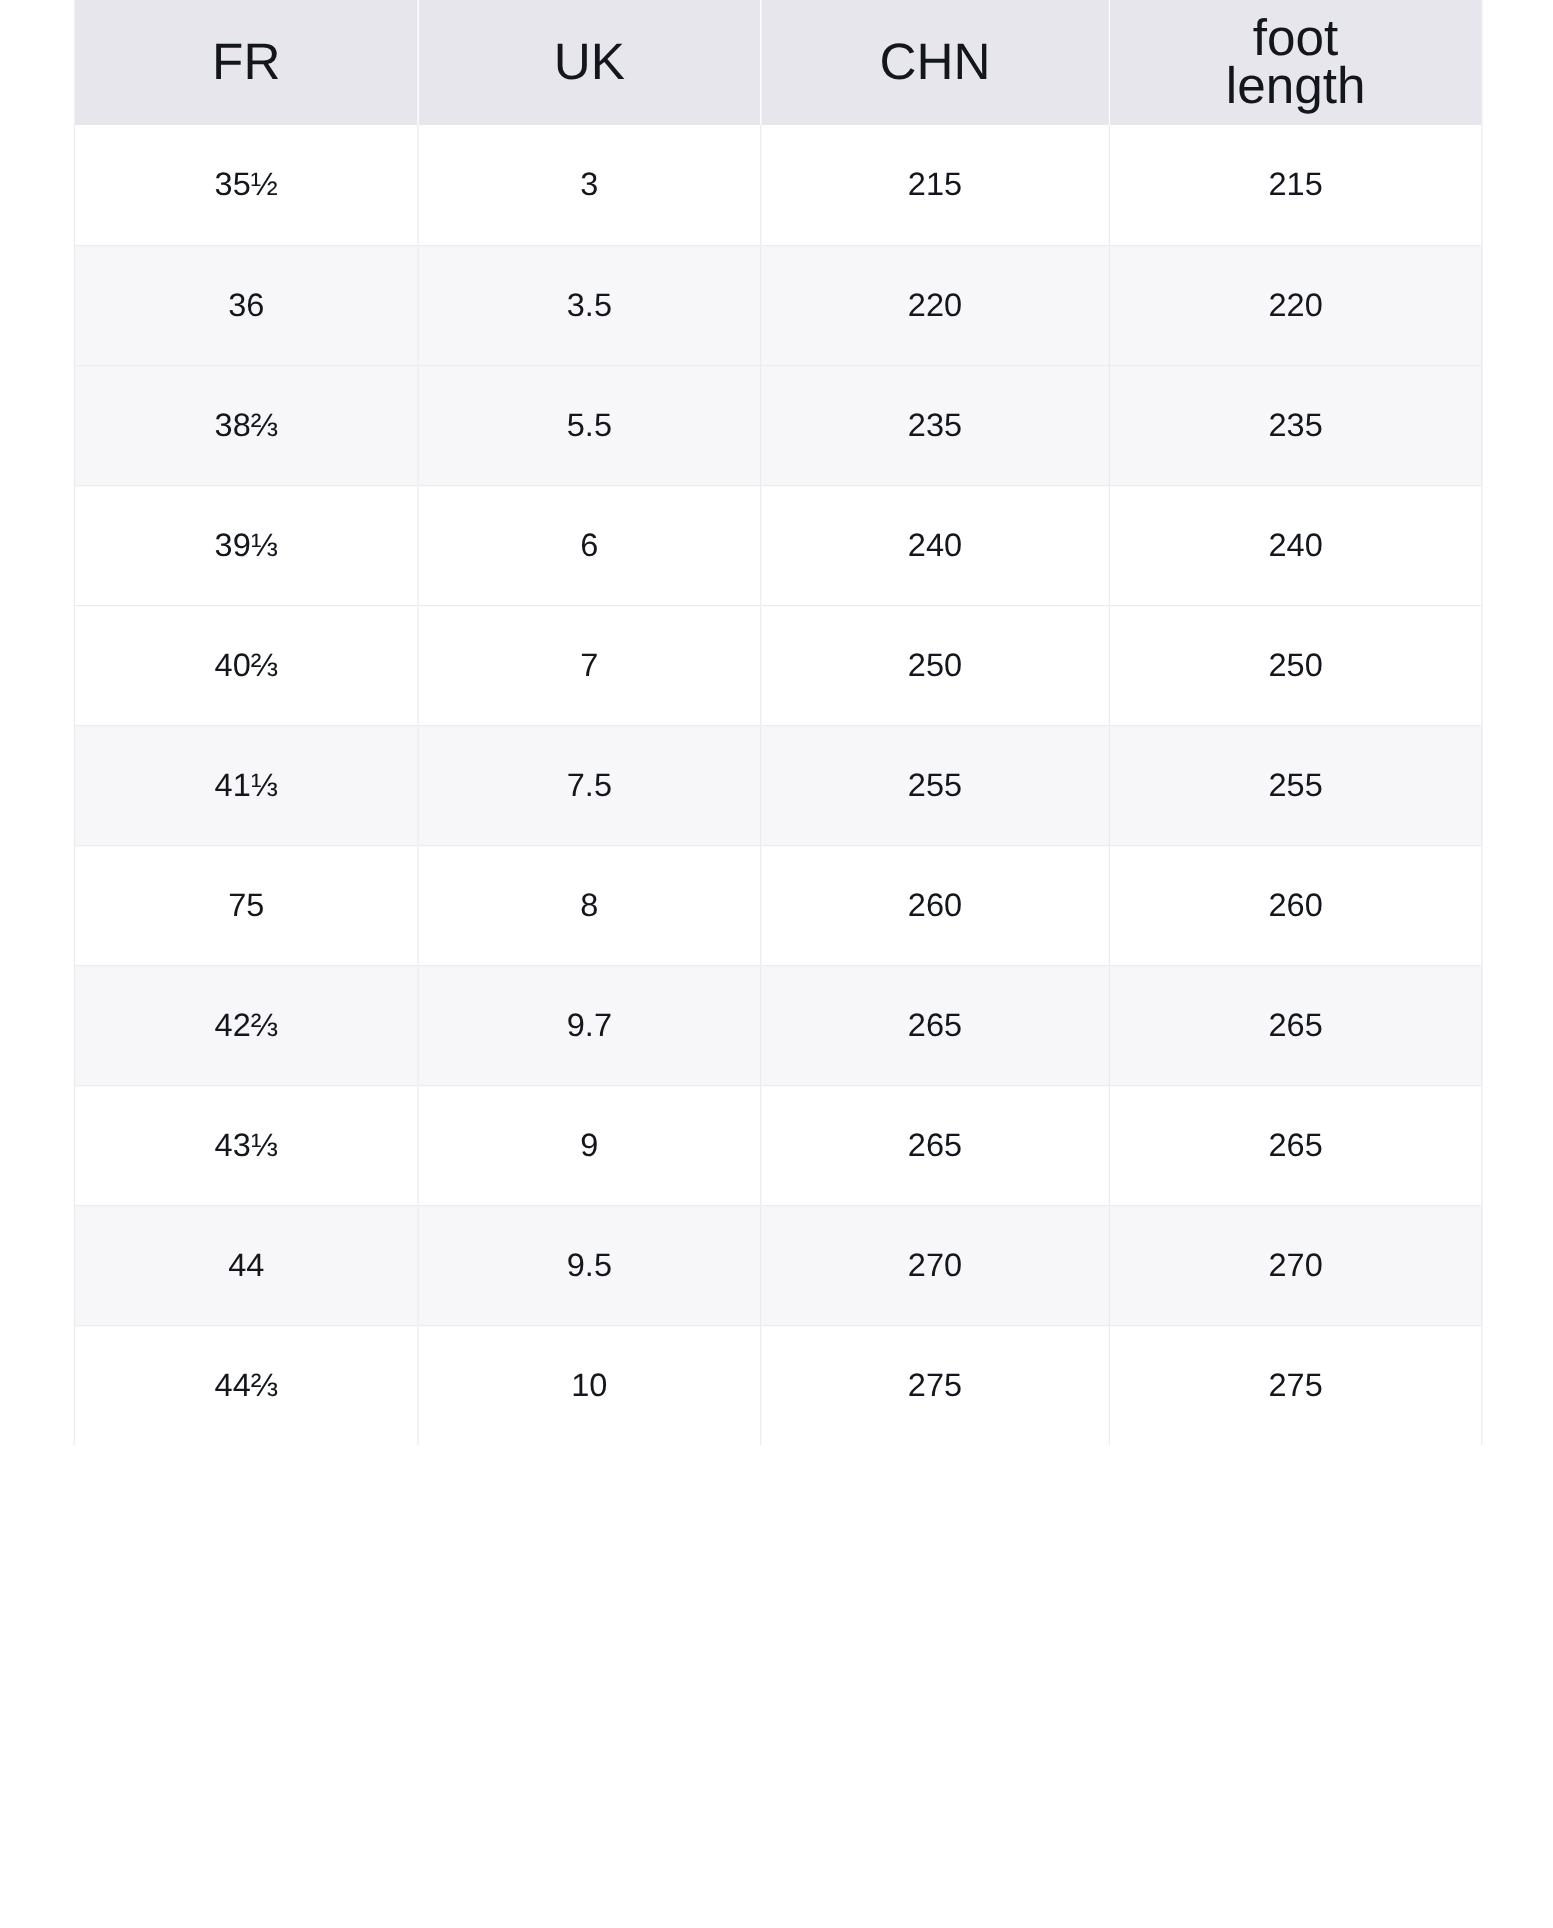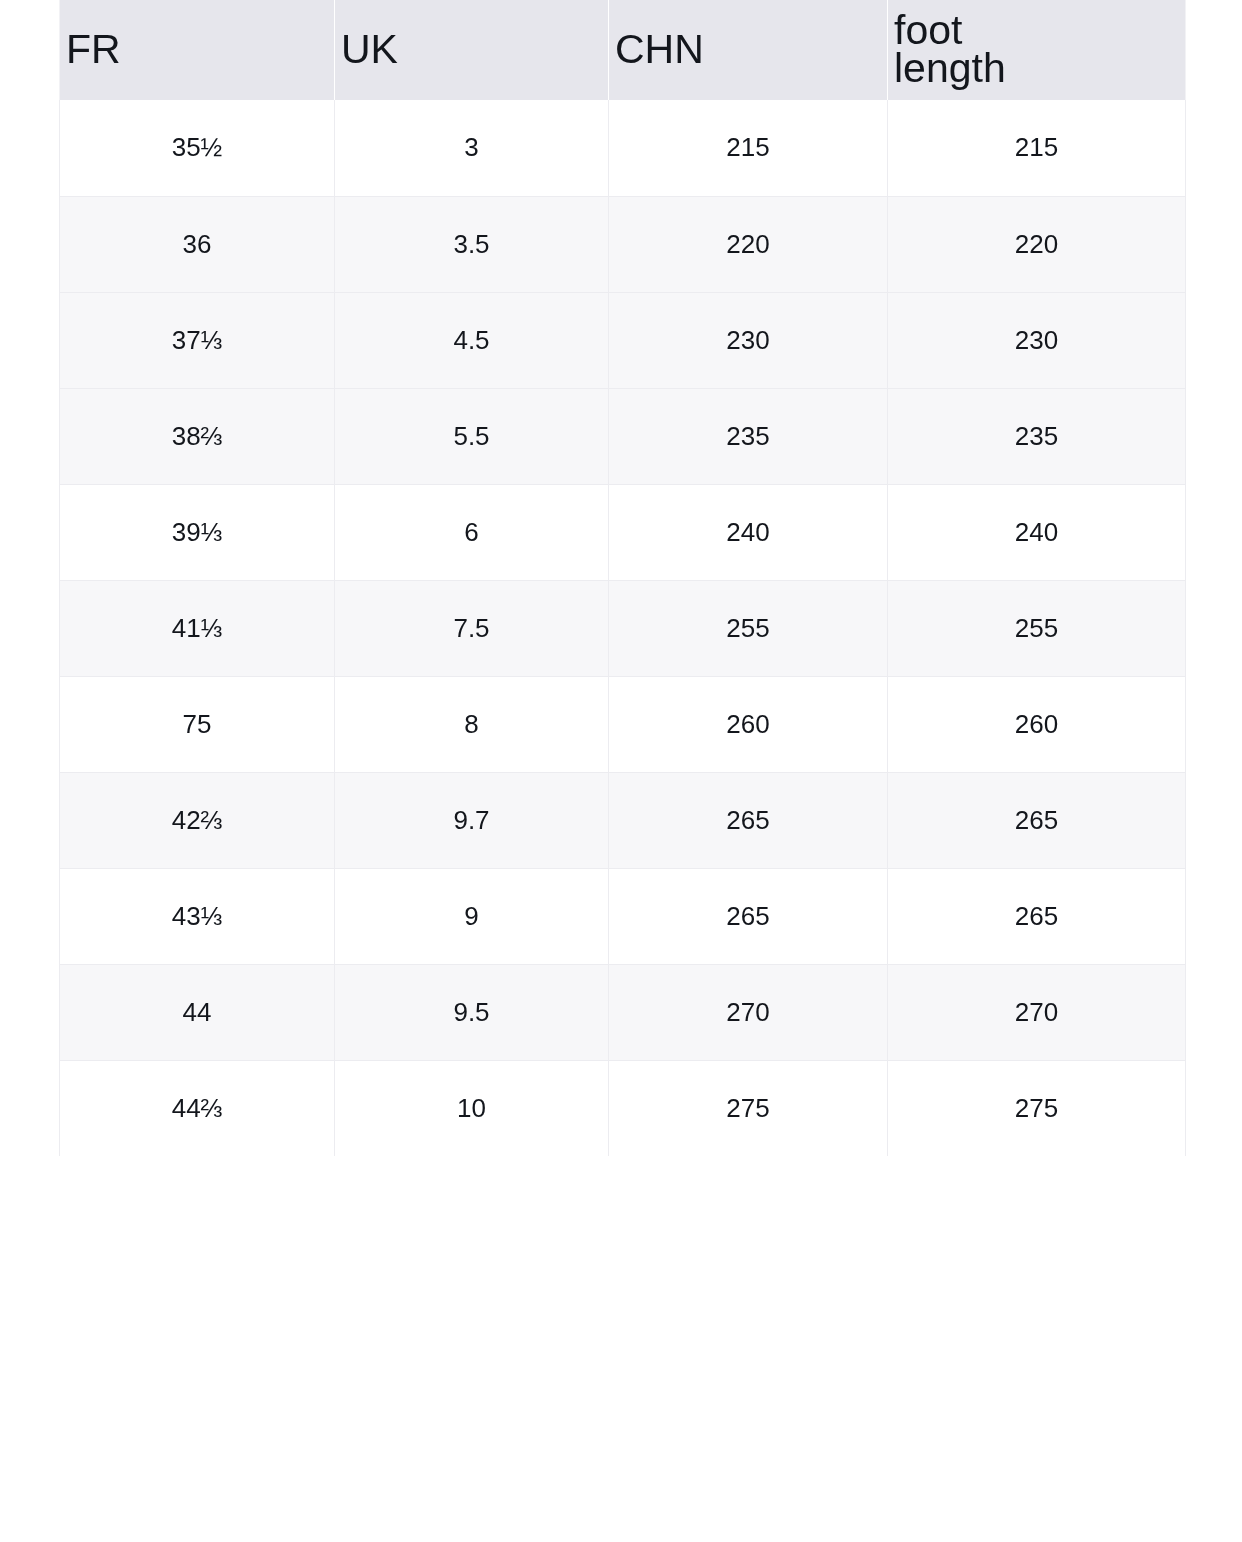--- a/index.html
+++ b/index.html
@@ -30,21 +30,21 @@
 
   table.size-table col.c-fr     { width: 275px; }
   table.size-table col.c-uk     { width: 274px; }
   table.size-table col.c-chn    { width: 279px; }
   table.size-table col.c-foot   { width: 298px; }
 
   thead th {
     background: #e6e6ec;
     height: 100px;
     padding: 0 6px;
-    text-align: left;
+    text-align: center;
     vertical-align: middle;
     font-size: 41px;
     font-weight: 400;
     line-height: 0.92;
     color: #13161c;
     border-right: 1px solid #ffffff;
     box-sizing: border-box;
     white-space: pre-line;
   }
   thead th:last-child { border-right: none; }
@@ -100,36 +100,36 @@
           <td>215</td>
           <td>215</td>
         </tr>
         <tr class="striped">
           <td>36</td>
           <td>3.5</td>
           <td>220</td>
           <td>220</td>
         </tr>
         <tr class="striped">
-          <td>37⅓</td>
-          <td>4.5</td>
-          <td>230</td>
-          <td>230</td>
-        </tr>
-        <tr class="striped">
           <td>38⅔</td>
           <td>5.5</td>
           <td>235</td>
           <td>235</td>
         </tr>
         <tr>
           <td>39⅓</td>
           <td>6</td>
           <td>240</td>
           <td>240</td>
+        </tr>
+        <tr>
+          <td>40⅔</td>
+          <td>7</td>
+          <td>250</td>
+          <td>250</td>
         </tr>
         <tr class="striped">
           <td>41⅓</td>
           <td>7.5</td>
           <td>255</td>
           <td>255</td>
         </tr>
         <tr>
           <td>75</td>
           <td>8</td>

